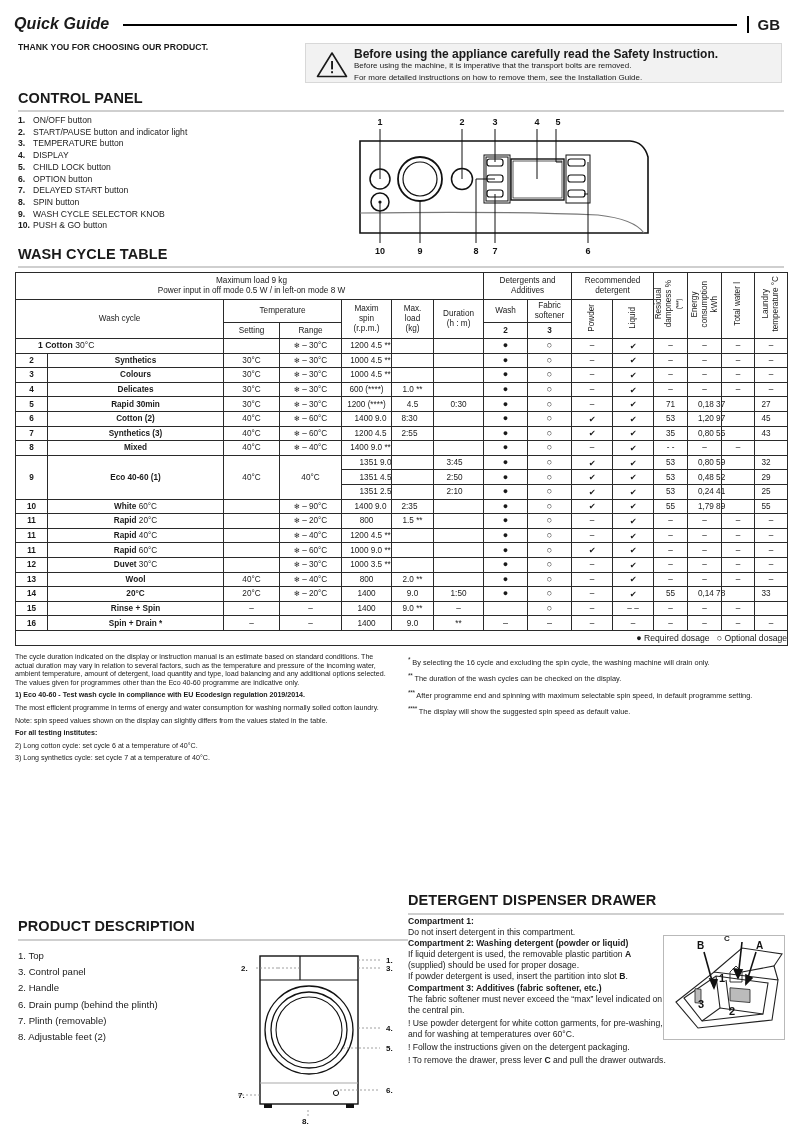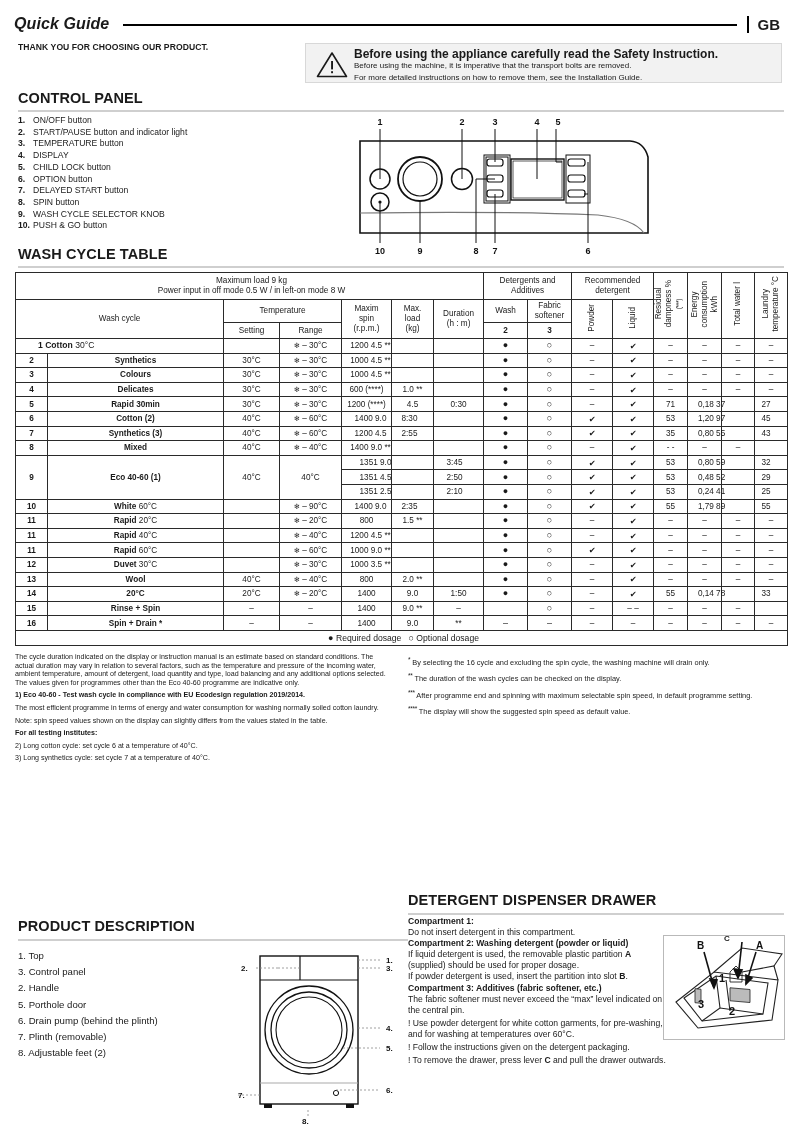--- a/index.html
+++ b/index.html
@@ -46,21 +46,21 @@
   .wct td,.wct th{border:1px solid #2a2a2a;padding:0;margin:0;vertical-align:middle;
        text-align:center;font-weight:normal;overflow:visible;white-space:nowrap;}
   .thead td{background:#fff;font-size:8.2px;line-height:10px;padding:1px 0;}
   .hleft{text-align:left;padding-left:4px !important;font-size:8.6px;line-height:11.5px;}
   .rot{writing-mode:vertical-rl;transform:rotate(180deg);white-space:nowrap;
        display:inline-block;line-height:10px;text-align:center;font-size:8.2px;}
   .rowh{height:14.6px;}
   .ovf{position:relative;}
   .ovf span{position:absolute;left:2px;top:50%;transform:translateY(-50%);white-space:nowrap;}
   .dot{font-size:9px;line-height:1;}
-  .legend td{text-align:center;padding-left:4px !important;font-size:8.6px;height:14px;}
+  .legend td{text-align:right;padding-left:4px !important;font-size:8.6px;height:14px;}
   .sup{font-size:6.6px;vertical-align:super;letter-spacing:-0.3px;}
 
   
   .notesL{position:absolute;left:15px;top:653px;width:372px;font-size:7.1px;line-height:8.6px;}
   .notesR{position:absolute;left:408px;top:655px;width:380px;font-size:7.4px;line-height:9px;}
   .notesL p,.notesR p{margin:0 0 4px 0;}
   .b{font-weight:bold;}
 
   
   .pd-list{position:absolute;left:18px;top:948px;width:230px;}
@@ -577,21 +577,20 @@
       <p><span class="sup" style="font-size: 6.5px;">****</span><span> The display will show the suggested spin speed as default value.</span></p>
     </div>
 
   <div class="sect" style="left:18px;top:918px;">PRODUCT DESCRIPTION</div>
   <div class="sect-rule" style="left:18px;top:939px;width:390px;"></div>
 
   <div class="pd-list" id="pd-items">
       <div>1. Top</div>
       <div>3. Control panel</div>
       <div>2. Handle</div>
-      <div>5. Porthole door</div>
       <div>6. Drain pump (behind the plinth)</div>
       <div>7. Plinth (removable)</div>
       <div>8. Adjustable feet (2)</div>
     </div>
 
   <div class="pd-draw">
     <svg width="170" height="190" viewBox="0 0 170 190">
       <rect x="22" y="18" width="98" height="148" fill="none" stroke="#111" stroke-width="1.4"></rect>
       <line x1="22" y1="42" x2="120" y2="42" stroke="#111" stroke-width="1.2"></line>
       <line x1="62" y1="18" x2="62" y2="42" stroke="#111" stroke-width="1.2"></line>

